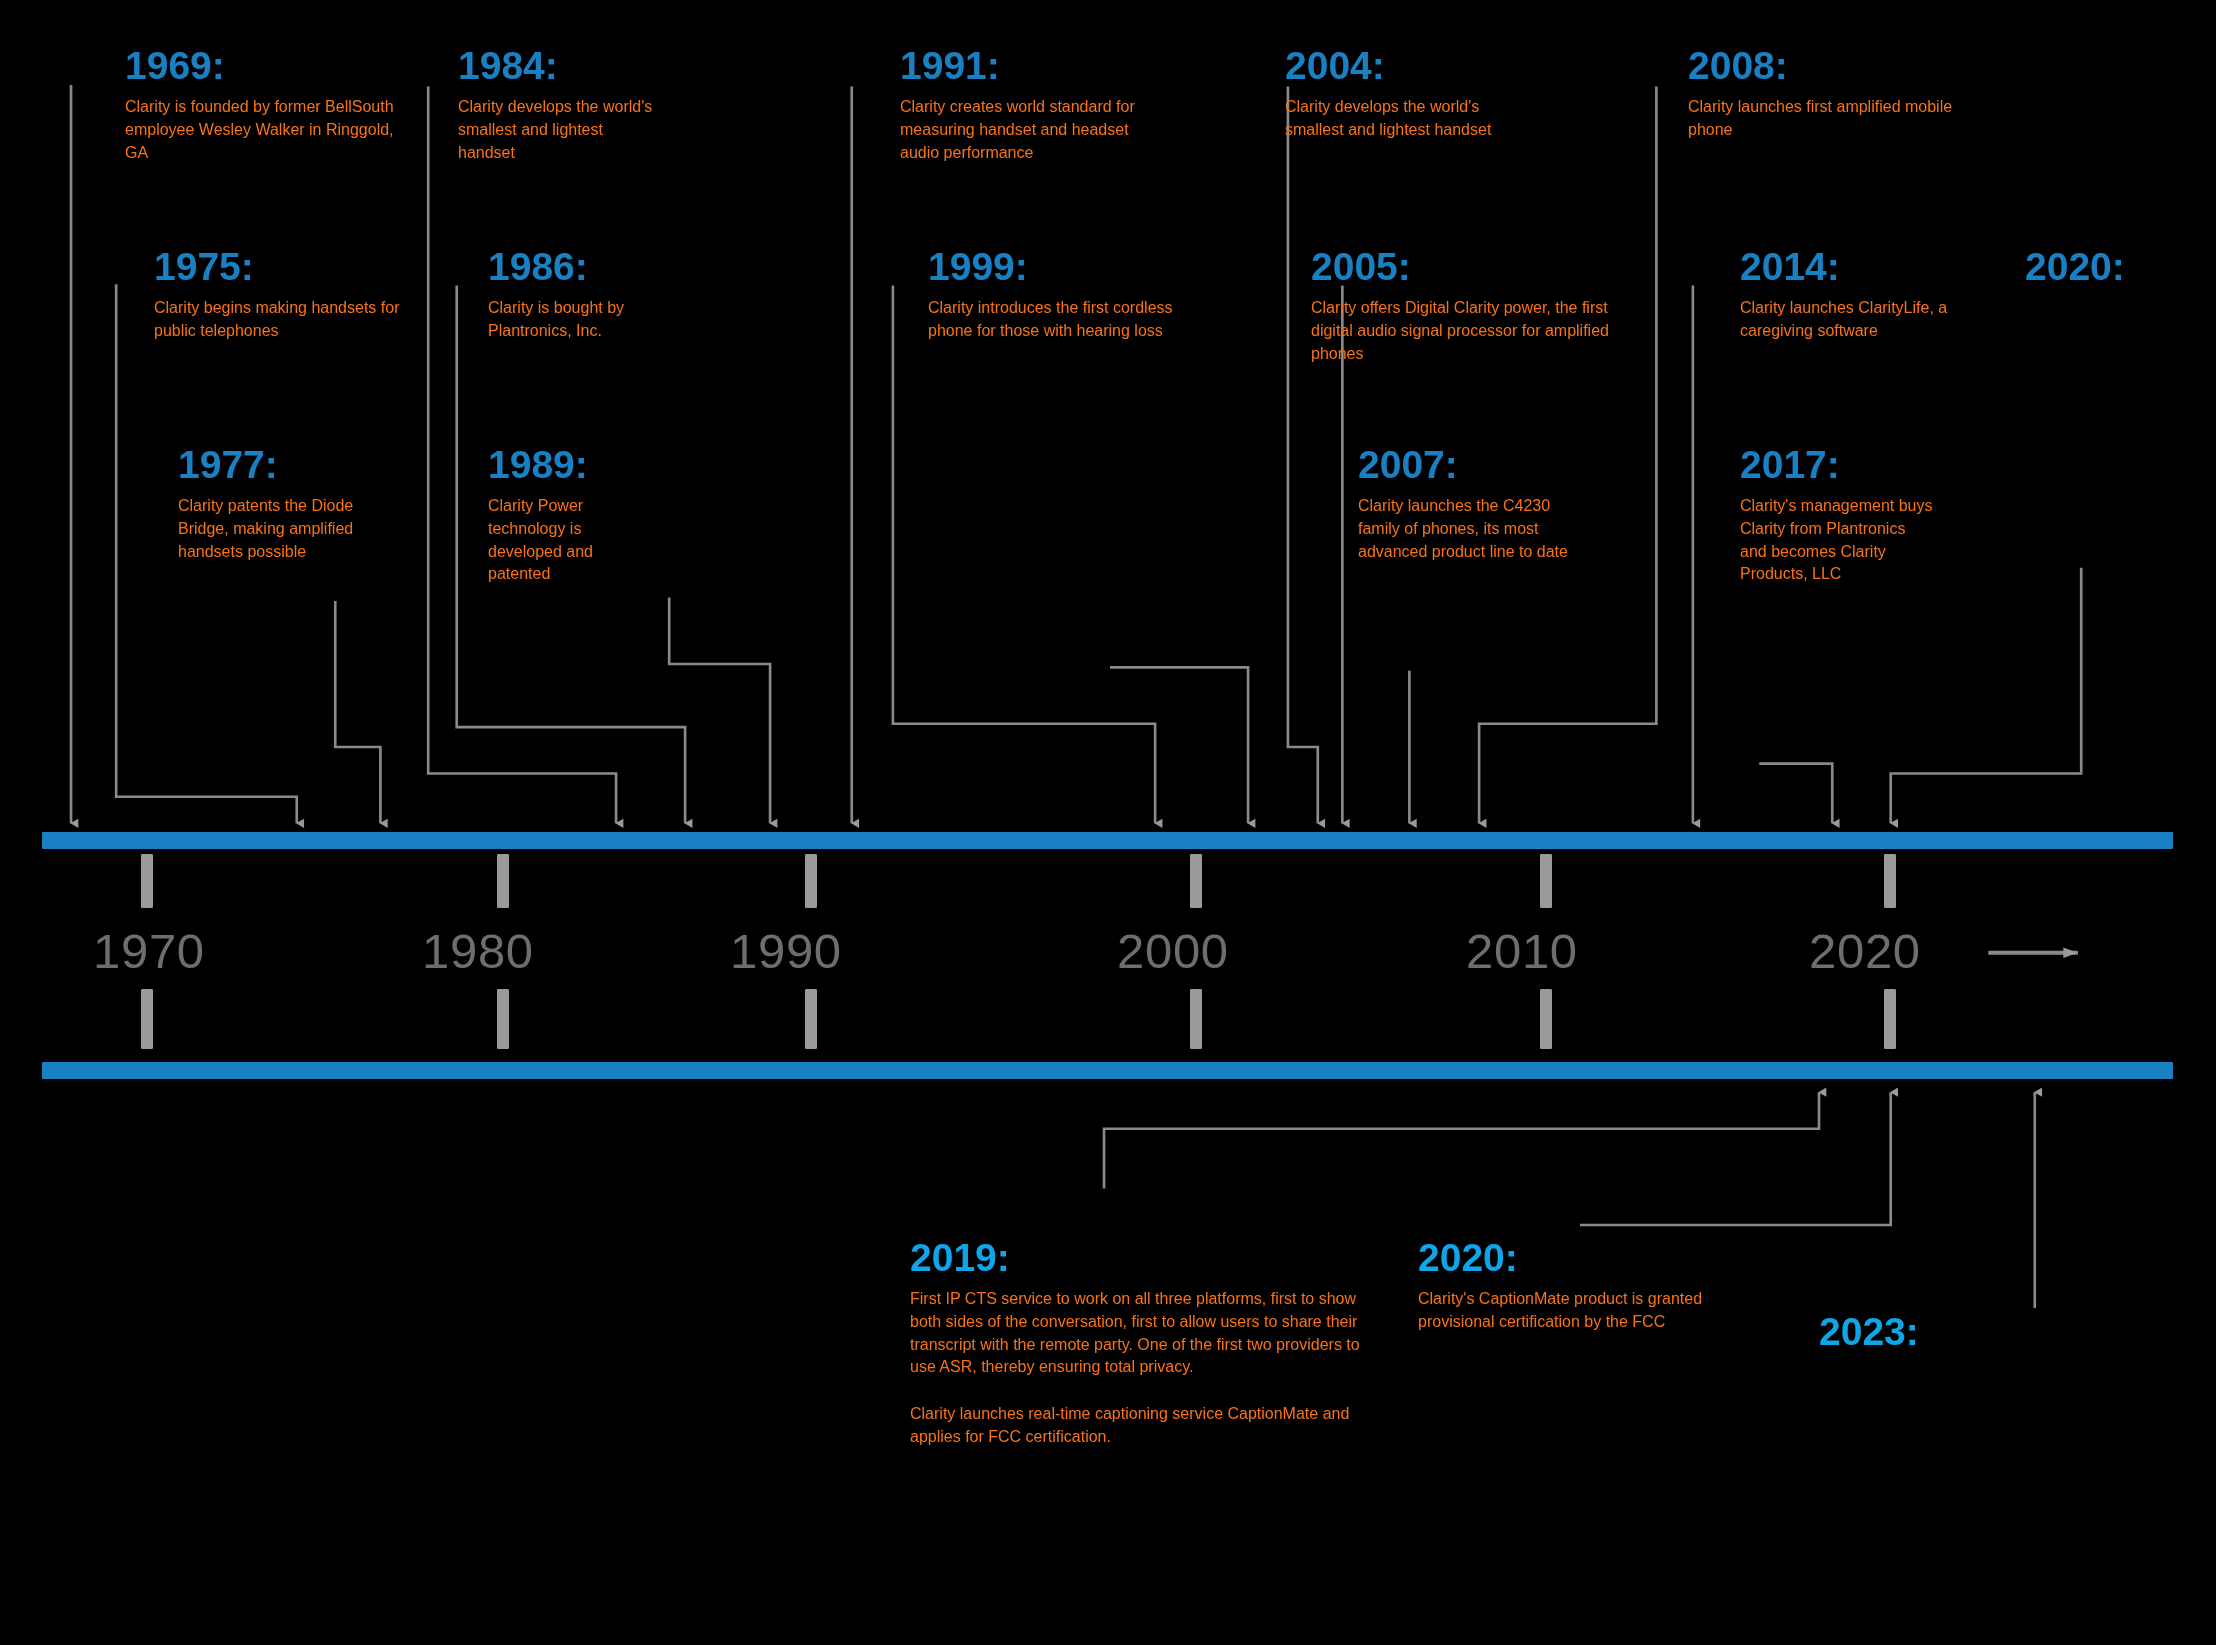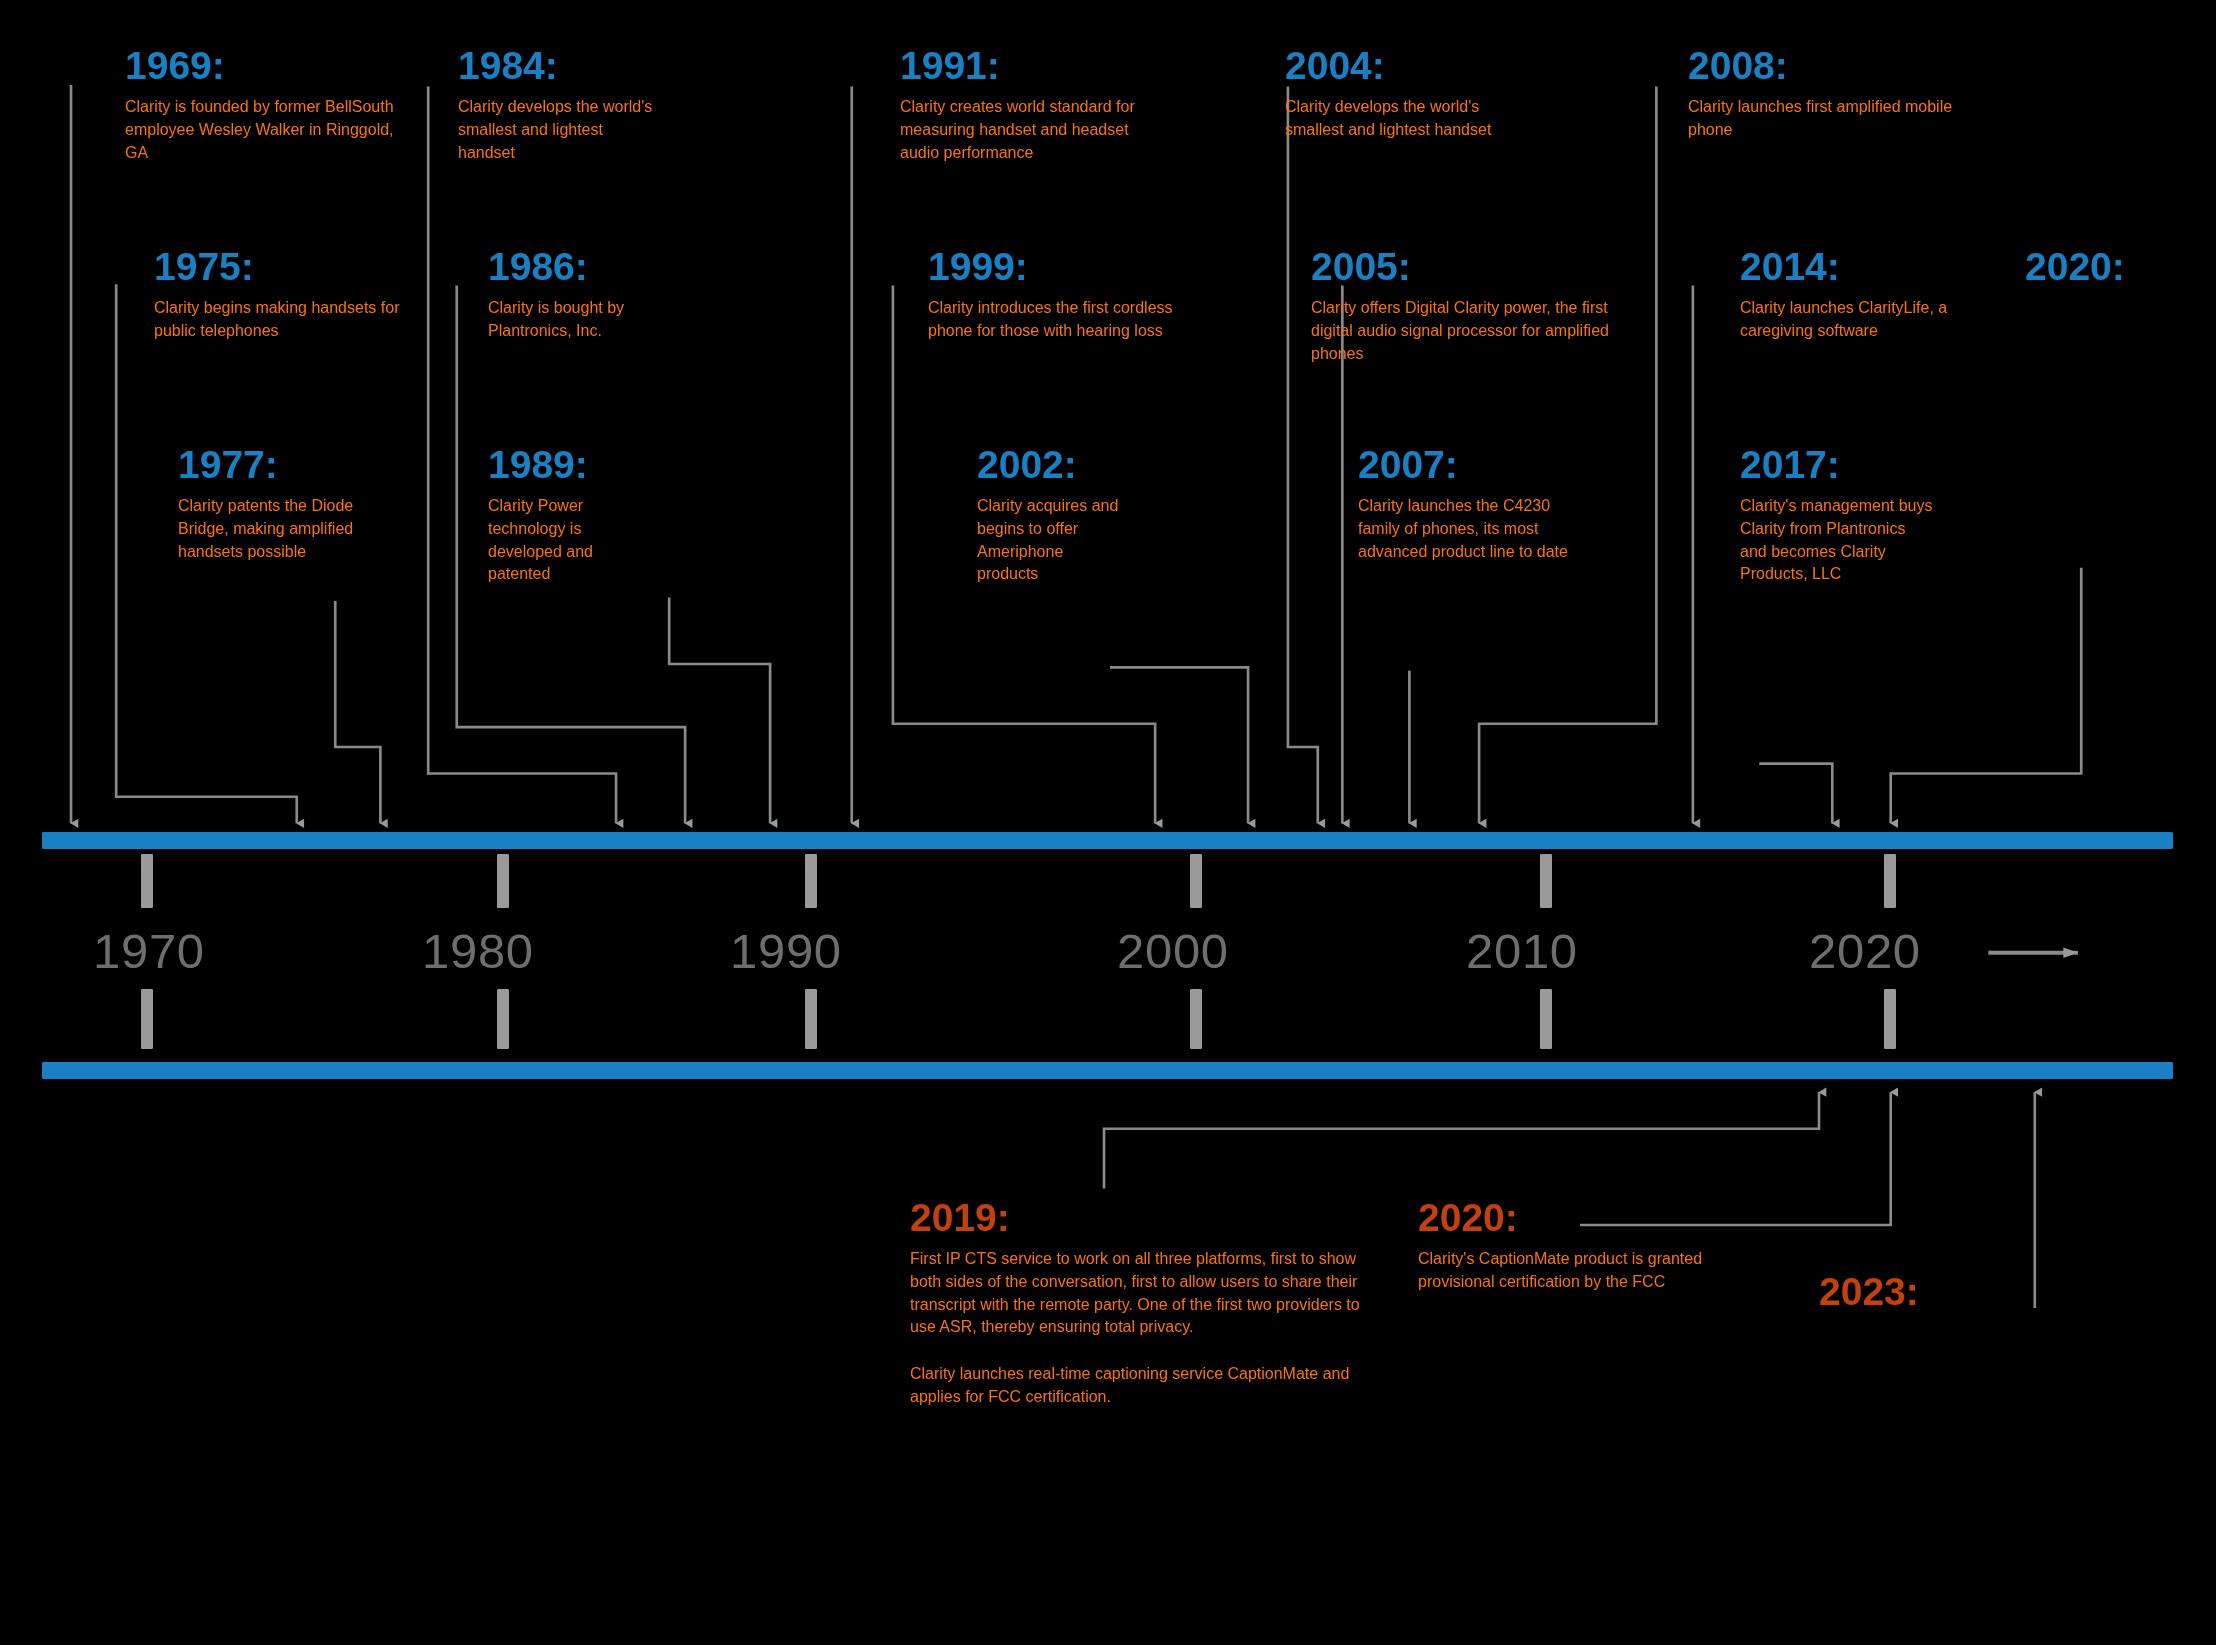--- a/index.html
+++ b/index.html
@@ -26,21 +26,22 @@
   }
   .event .year {
     font-size: 39px;
     font-weight: bold;
     color: #1a80c4;
     line-height: 1.05;
     white-space: nowrap;
     margin-bottom: 9.3px;
   }
   .event.teal .year {
-    color: #c2410c;
+    color: #0ea5e9;
+    margin-top: 40px;
   }
   .event .desc {
     font-size: 16px;
     line-height: 1.42;
     color: #f97316;
     font-weight: 400;
   }
   .event .desc + .desc {
     margin-top: 24px;
   }
@@ -190,24 +191,20 @@
   <div class="event" style="left:900px; top:46px; width:266px;">
     <div class="year">1991:</div>
     <div class="desc">Clarity creates world standard for measuring handset and headset audio performance</div>
   </div>
 
   <div class="event" style="left:928px; top:247px; width:292px;">
     <div class="year">1999:</div>
     <div class="desc">Clarity introduces the first cordless phone for those with hearing loss</div>
   </div>
 
-  <div class="event" style="left:977px; top:445px; width:143px;">
-    <div class="year">2002:</div>
-    <div class="desc">Clarity acquires and begins to offer Ameriphone products</div>
-  </div>
 
   <div class="event" style="left:1285px; top:46px; width:219px;">
     <div class="year">2004:</div>
     <div class="desc">Clarity develops the world's smallest and lightest handset</div>
   </div>
 
   <div class="event" style="left:1311px; top:247px; width:309px;">
     <div class="year">2005:</div>
     <div class="desc">Clarity offers Digital Clarity power, the first digital audio signal processor for amplified phones</div>
   </div>

